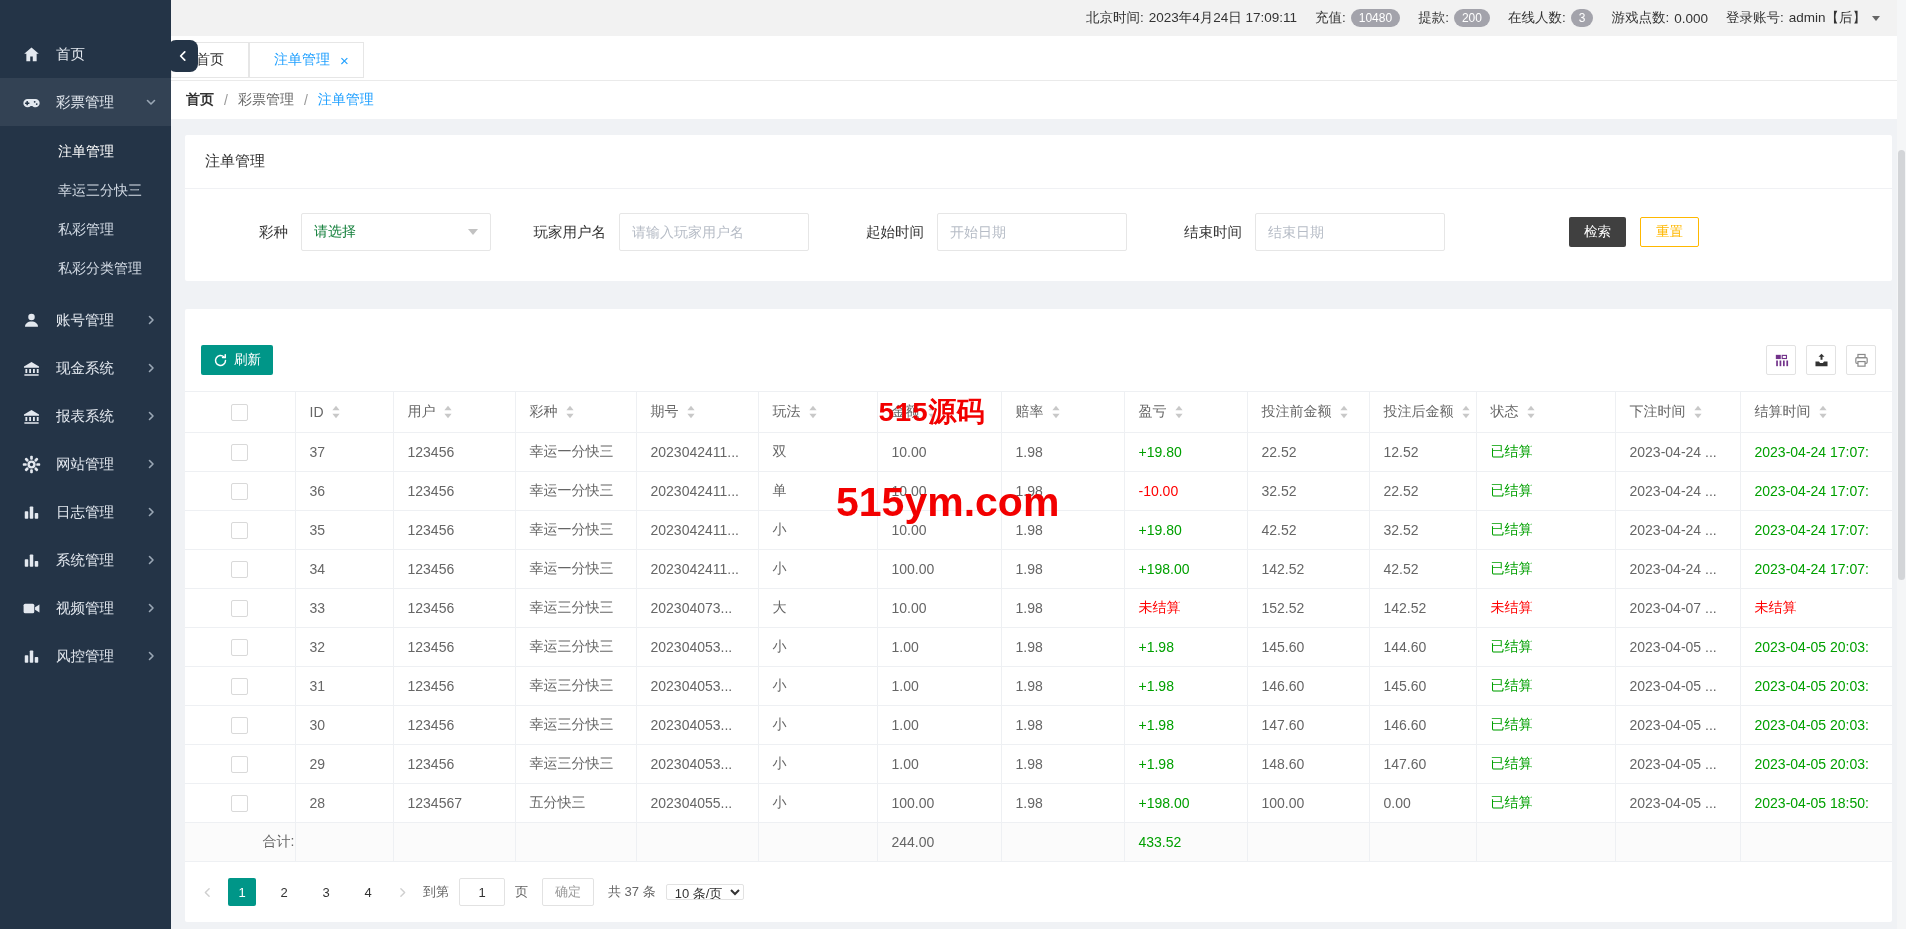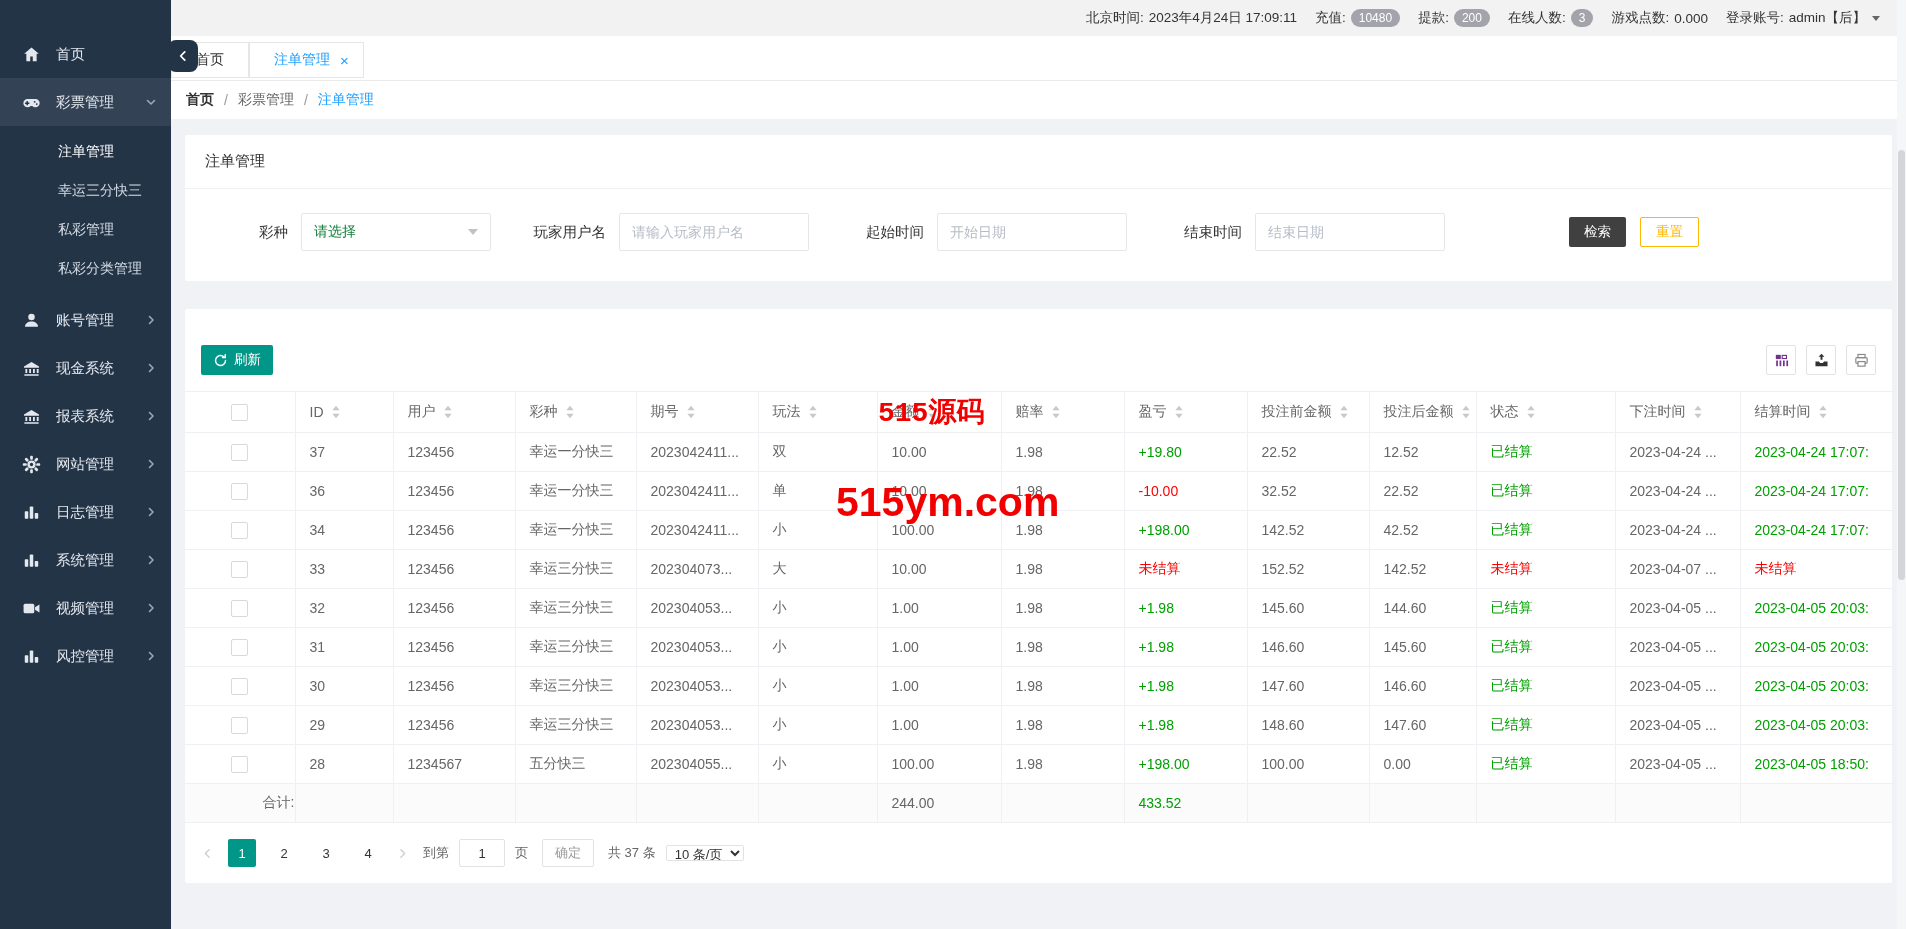--- a/index.html
+++ b/index.html
@@ -563,20 +563,38 @@
               <td>32.52</td>
               <td>22.52</td>
               <td class="c-green">已结算</td>
               <td>2023-04-24 ...</td>
               <td class="c-green">2023-04-24 17:07:</td>
             </tr>
             <tr>
               <td>
                 <div class="cbx"></div>
               </td>
+              <td>35</td>
+              <td>123456</td>
+              <td>幸运一分快三</td>
+              <td>2023042411...</td>
+              <td>小</td>
+              <td>10.00</td>
+              <td>1.98</td>
+              <td class="c-green">+19.80</td>
+              <td>42.52</td>
+              <td>32.52</td>
+              <td class="c-green">已结算</td>
+              <td>2023-04-24 ...</td>
+              <td class="c-green">2023-04-24 17:07:</td>
+            </tr>
+            <tr>
+              <td>
+                <div class="cbx"></div>
+              </td>
               <td>34</td>
               <td>123456</td>
               <td>幸运一分快三</td>
               <td>2023042411...</td>
               <td>小</td>
               <td>100.00</td>
               <td>1.98</td>
               <td class="c-green">+198.00</td>
               <td>142.52</td>
               <td>42.52</td>

